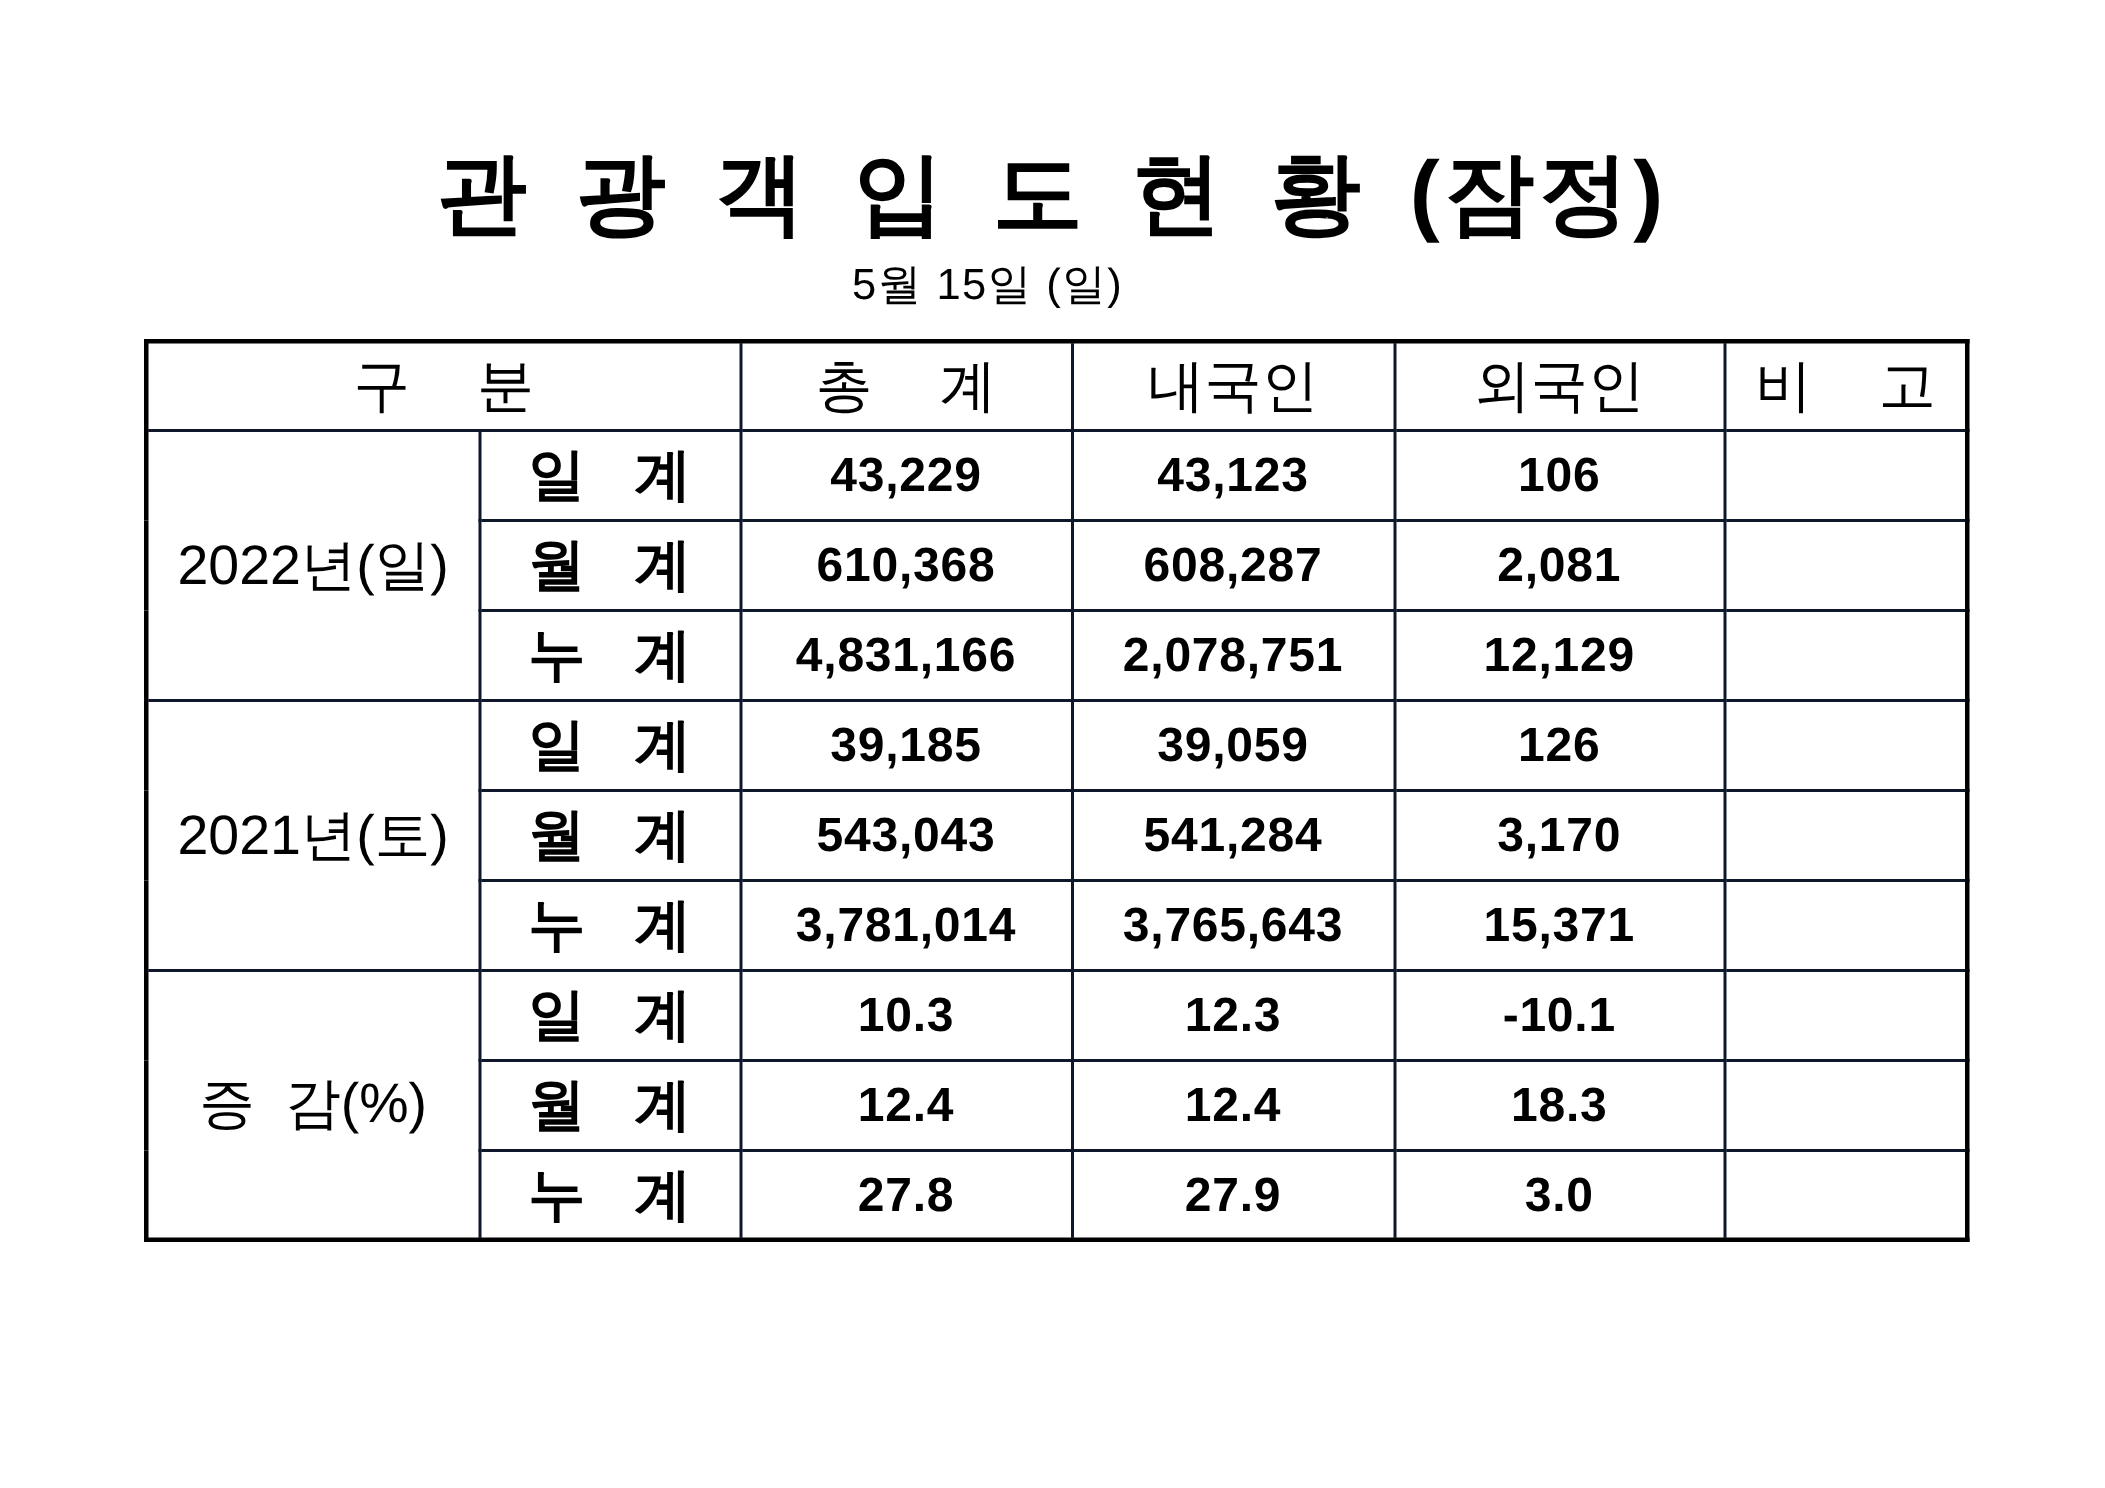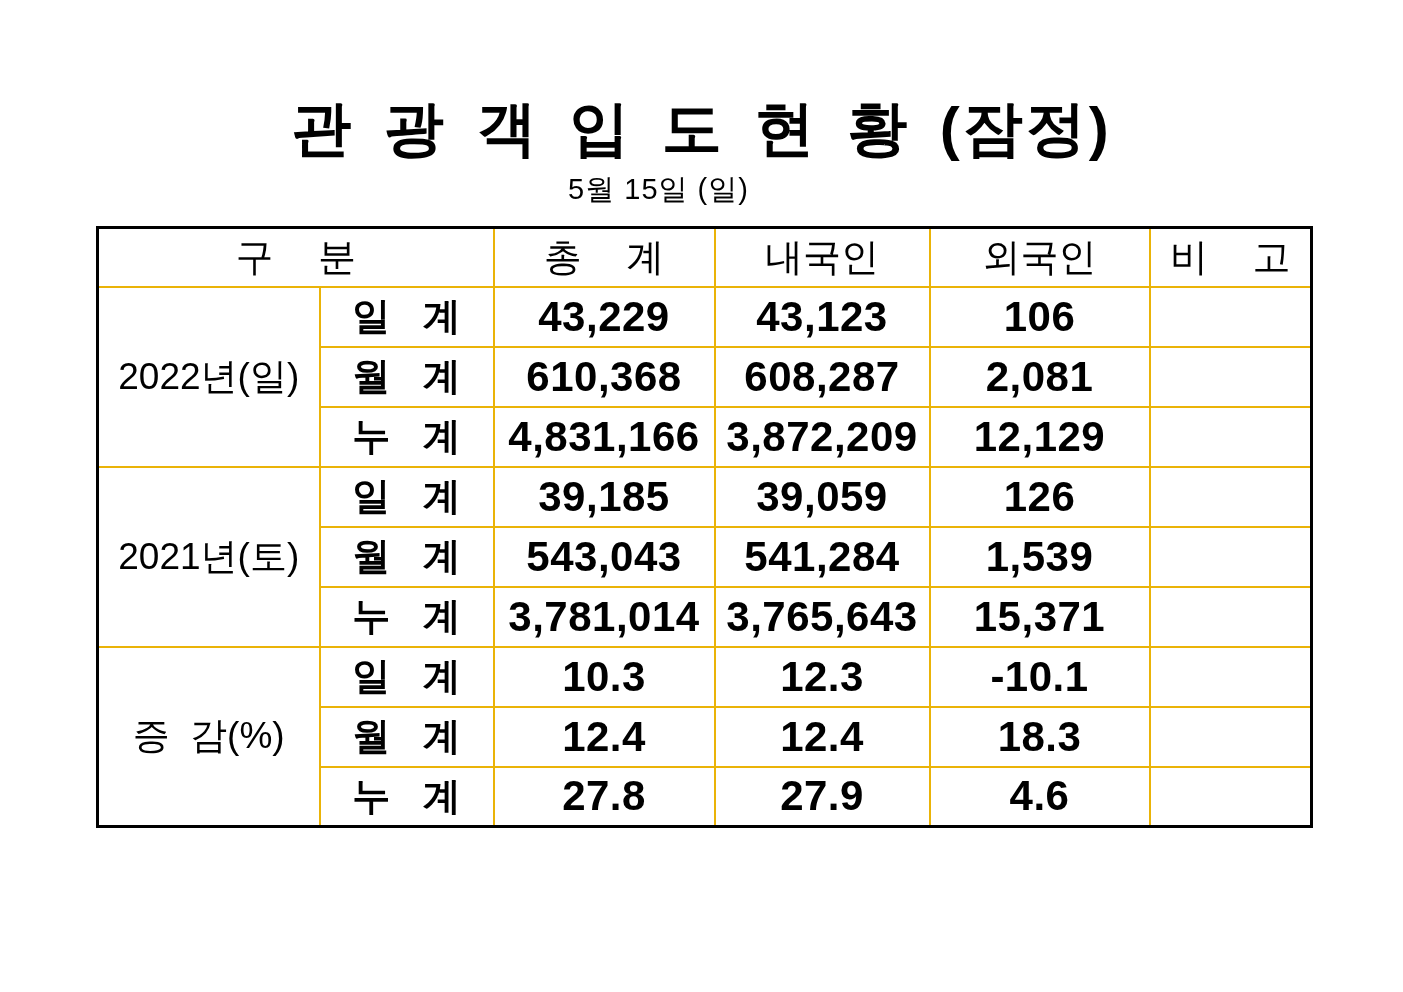--- a/index.html
+++ b/index.html
@@ -32,21 +32,21 @@
     letter-spacing: 1px;
   }
   table.report {
     margin: 16px 0 0 96px;
     width: 1214px;
     border-collapse: collapse;
     table-layout: fixed;
     border: 3px solid #000;
   }
   table.report th, table.report td {
-    border: 2px solid #eab308;
+    border: 2px solid #0f172a;
     text-align: center;
     vertical-align: middle;
     overflow: hidden;
     white-space: nowrap;
   }
   table.report thead th {
     height: 59px;
     font-size: 38px;
     font-weight: 400;
     word-spacing: 34px;
@@ -56,21 +56,21 @@
     font-size: 37px;
     font-weight: 400;
     word-spacing: 10px;
   }
   td.sub-cell {
     font-size: 38px;
     font-weight: 700;
     word-spacing: 22px;
   }
   td.num-cell {
-    font-size: 42px;
+    font-size: 32px;
     font-weight: 700;
     letter-spacing: 0.5px;
   }
   td.note-cell { font-size: 29px; }
 </style>
 </head>
 <body>
 
 <div class="page">
 
@@ -109,38 +109,38 @@
       <tr>
         <td class="sub-cell">월 계</td>
         <td class="num-cell">610,368</td>
         <td class="num-cell">608,287</td>
         <td class="num-cell">2,081</td>
         <td class="note-cell"></td>
       </tr>
       <tr>
         <td class="sub-cell">누 계</td>
         <td class="num-cell">4,831,166</td>
-        <td class="num-cell">3,872,209</td>
+        <td class="num-cell">2,078,751</td>
         <td class="num-cell">12,129</td>
         <td class="note-cell"></td>
       </tr>
 
       <tr>
         <td rowspan="3" class="year-cell">2021년(토)</td>
         <td class="sub-cell">일 계</td>
         <td class="num-cell">39,185</td>
         <td class="num-cell">39,059</td>
         <td class="num-cell">126</td>
         <td class="note-cell"></td>
       </tr>
       <tr>
         <td class="sub-cell">월 계</td>
         <td class="num-cell">543,043</td>
         <td class="num-cell">541,284</td>
-        <td class="num-cell">1,539</td>
+        <td class="num-cell">3,170</td>
         <td class="note-cell"></td>
       </tr>
       <tr>
         <td class="sub-cell">누 계</td>
         <td class="num-cell">3,781,014</td>
         <td class="num-cell">3,765,643</td>
         <td class="num-cell">15,371</td>
         <td class="note-cell"></td>
       </tr>
 
@@ -156,19 +156,19 @@
         <td class="sub-cell">월 계</td>
         <td class="num-cell">12.4</td>
         <td class="num-cell">12.4</td>
         <td class="num-cell">18.3</td>
         <td class="note-cell"></td>
       </tr>
       <tr>
         <td class="sub-cell">누 계</td>
         <td class="num-cell">27.8</td>
         <td class="num-cell">27.9</td>
-        <td class="num-cell">4.6</td>
+        <td class="num-cell">3.0</td>
         <td class="note-cell"></td>
       </tr>
     </tbody>
   </table>
 
 </div>
 
 </body></html>

